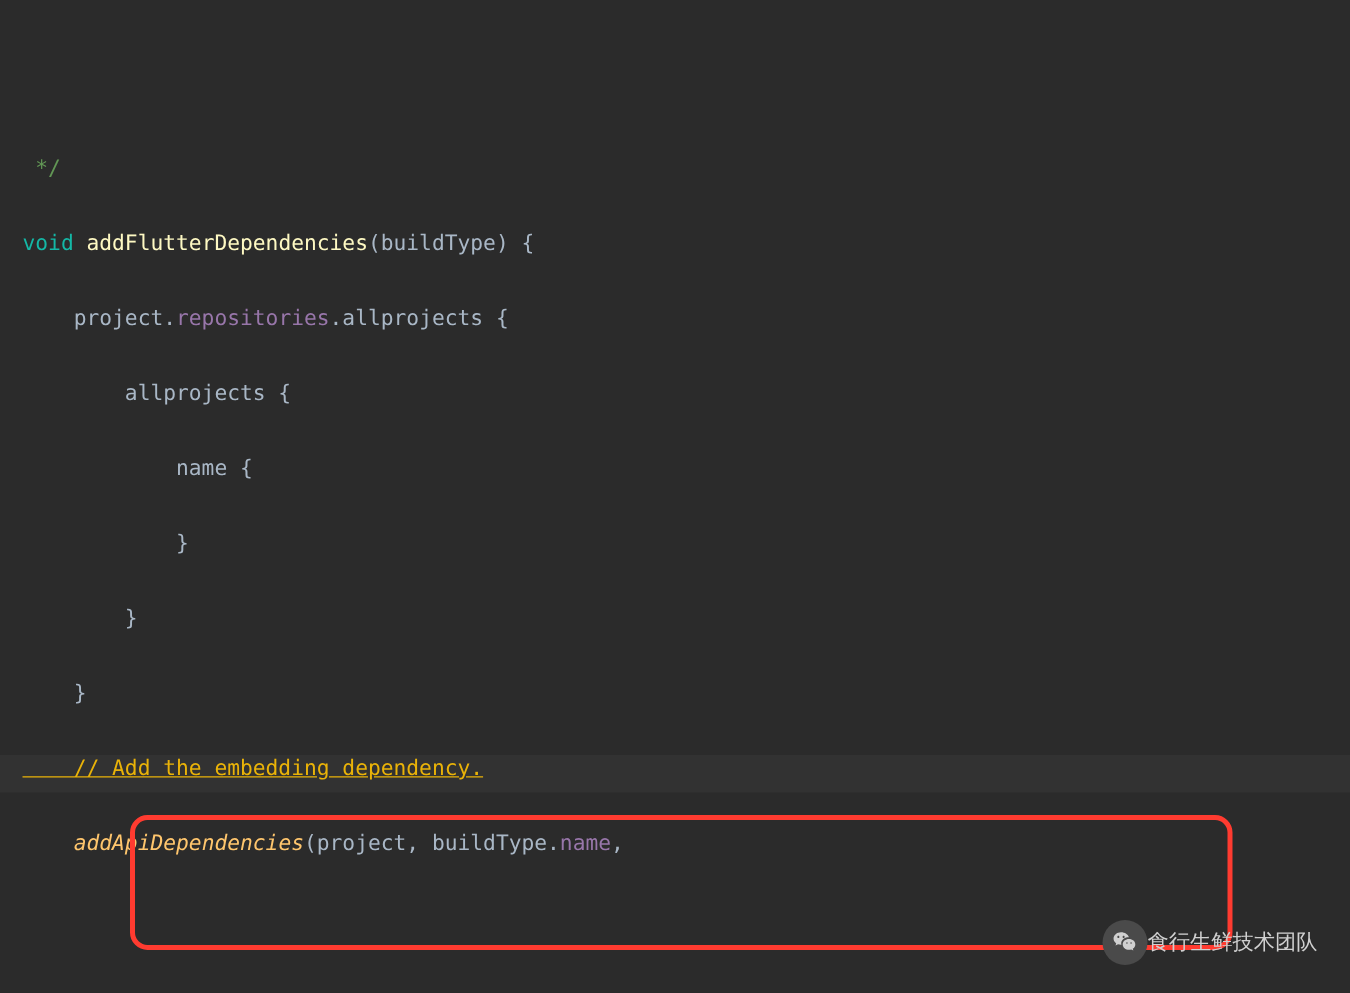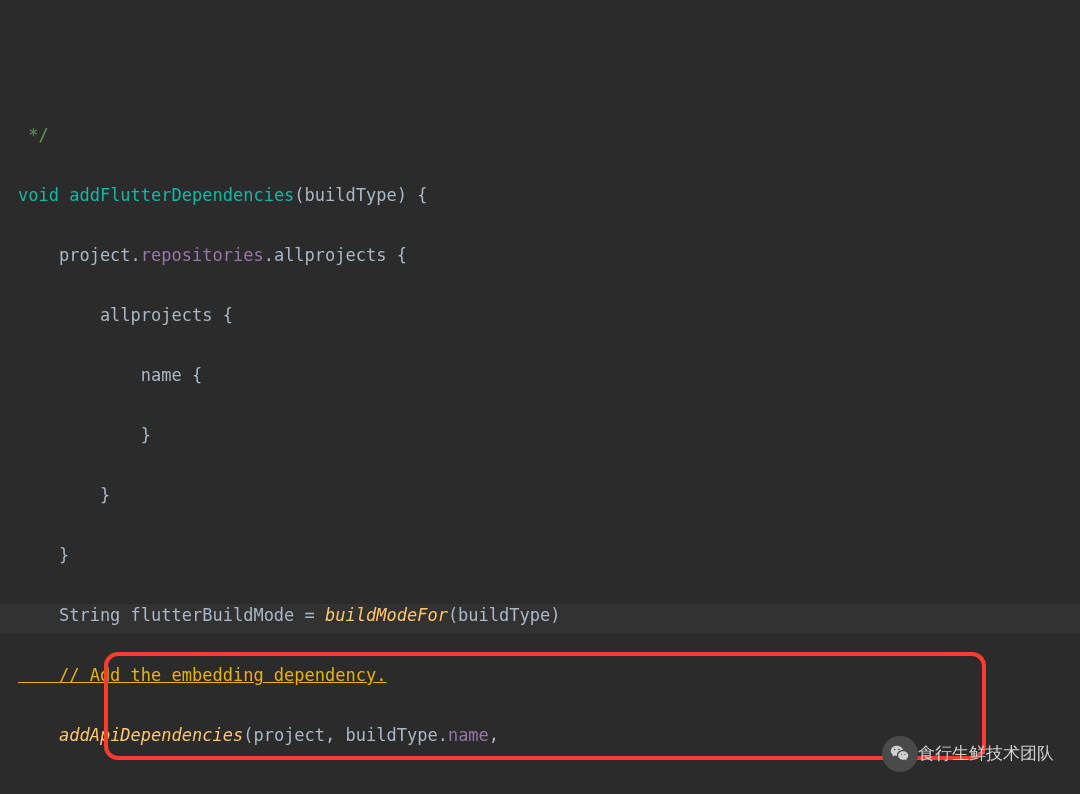--- a/index.html
+++ b/index.html
@@ -19,21 +19,21 @@
     white-space: pre;
     position: relative;
   }
   .line {
     display: block;
     white-space: pre;
   }
   .kw { color: #14b8a6; }
   .comment { color: #eab308; text-decoration: underline; }
   .comment-close { color: #629755; }
-  .func { color: #14b8a6; }
+  .func { color: #fef9c3; }
   .func-italic { color: #ffc66d; font-style: italic; }
   .field { color: #9876aa; }
   .static-italic { color: #9876aa; font-style: italic; }
   .highlight-line {
     position: absolute;
     left: 0;
     right: 0;
     height: 30px;
     background: #323232;
     z-index: 0;
@@ -80,21 +80,20 @@
   <div class="highlight-line" id="line-hl" style="top: 604px;"></div>
   <div class="code-content">
 <span class="line"><span class="comment-close"> */</span></span>
 <span class="line"><span class="kw">void</span><span class="func"> addFlutterDependencies</span><span>(buildType) {</span></span>
 <span class="line"><span>    project.</span><span class="field">repositories</span><span>.allprojects {</span></span>
 <span class="line"><span>        allprojects {</span></span>
 <span class="line"><span>            name {</span></span>
 <span class="line"><span>            }</span></span>
 <span class="line"><span>        }</span></span>
 <span class="line"><span>    }</span></span>
-<span class="line"><span>    String flutterBuildMode = </span><span class="func-italic">buildModeFor</span><span>(buildType)</span></span>
 <span class="line"><span class="comment">    // Add the embedding dependency.</span></span>
 <span class="line"><span>    </span><span class="func-italic">addApiDependencies</span><span>(project, buildType.</span><span class="field">name</span><span>,</span></span>
 
 <span class="line"><span></span></span>
 
 
 
 
 
 

